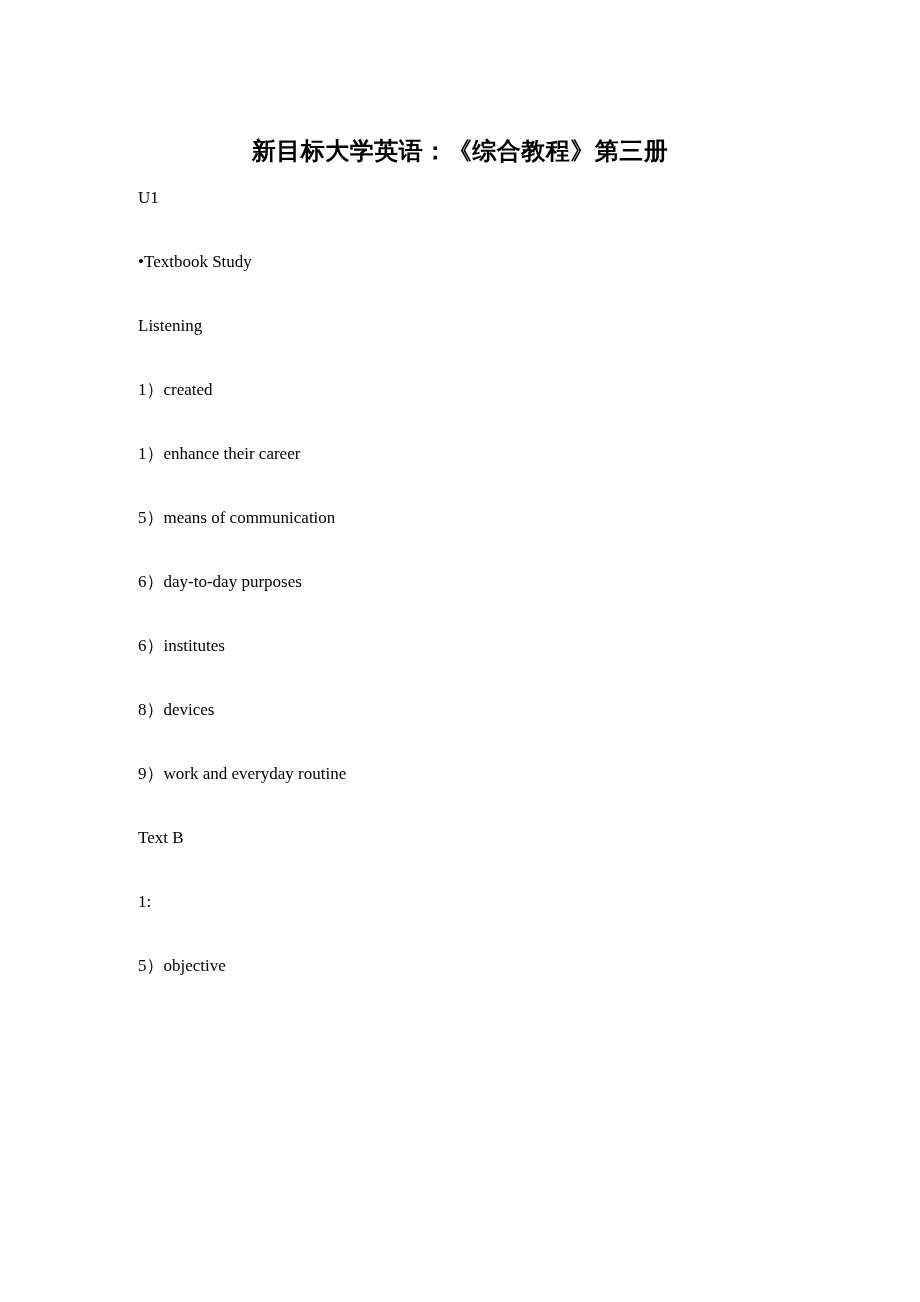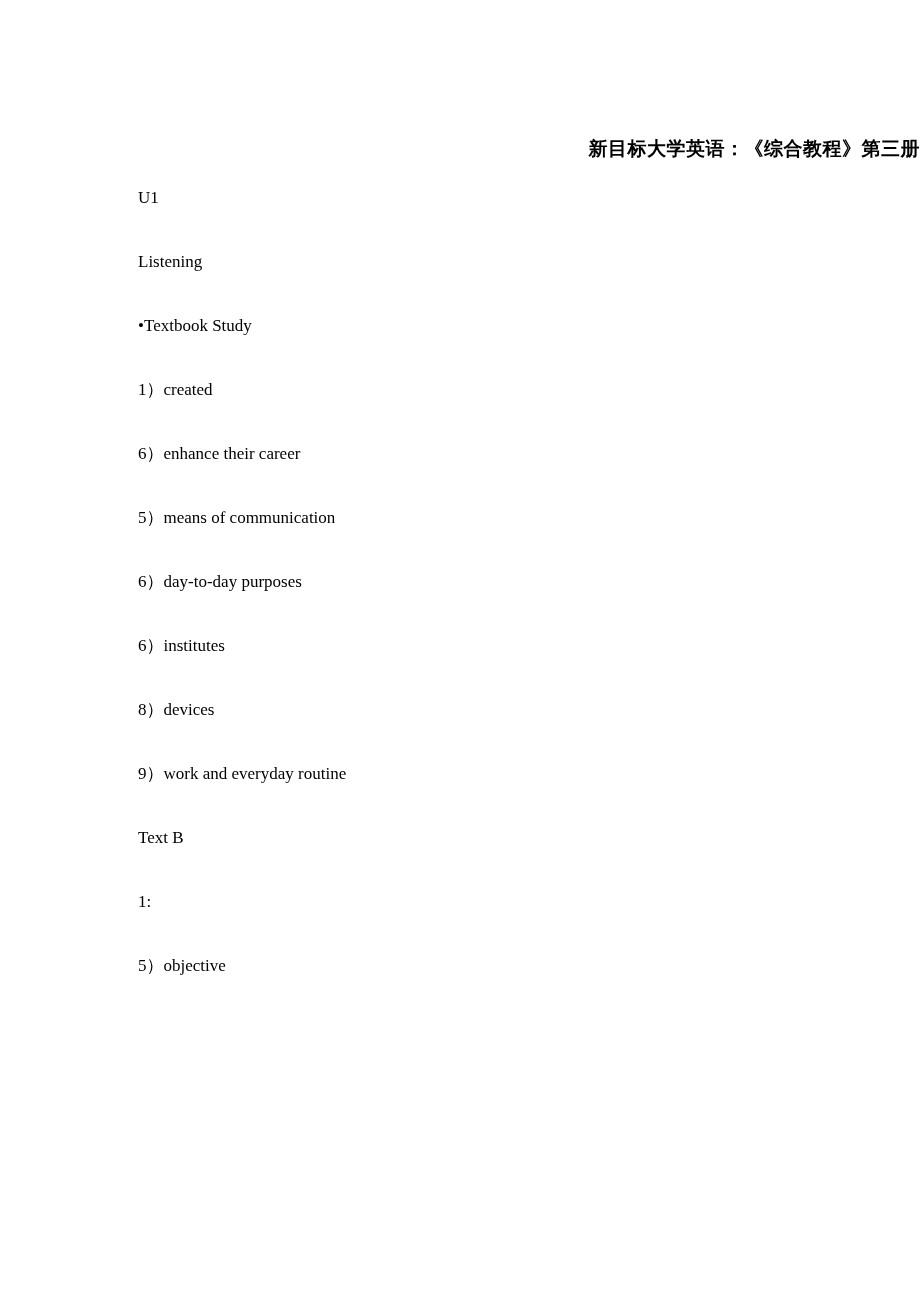--- a/index.html
+++ b/index.html
@@ -24,24 +24,24 @@
     height: 1302px;
     box-sizing: border-box;
   }
 
   
   .doc-title {
     position: absolute;
     left: 0;
     right: 0;
     top: 118px;
-    text-align: right;
+    text-align: center;
     font-family: "DejaVu Sans", "Liberation Sans", sans-serif;
     font-weight: bold;
-    font-size: 19px;
+    font-size: 24px;
     line-height: 34px;
     letter-spacing: 0.5px;
     white-space: nowrap;
   }
 
   
   .body-block {
     position: absolute;
     left: 138px;
     top: 186px;
@@ -72,29 +72,29 @@
 <body>
 
 <div class="page">
 
   <h1 class="doc-title">新目标大学英语：《综合教程》第三册</h1>
 
   <div class="body-block">
 
     <p class="para">U1</p>
 
+    <p class="para bullet-line">•Textbook Study</p>
+
     <p class="para">Listening</p>
-
-    <p class="para bullet-line">•Textbook Study</p>
 
     <p class="para">1）created</p>
 
 
 
-    <p class="para">6）enhance their career</p>
+    <p class="para">1）enhance their career</p>
 
     <p class="para">5）means of communication</p>
 
     <p class="para">6）day-to-day purposes</p>
 
     <p class="para">6）institutes</p>
 
     <p class="para">8）devices</p>
 
     <p class="para">9）work and everyday routine</p>

